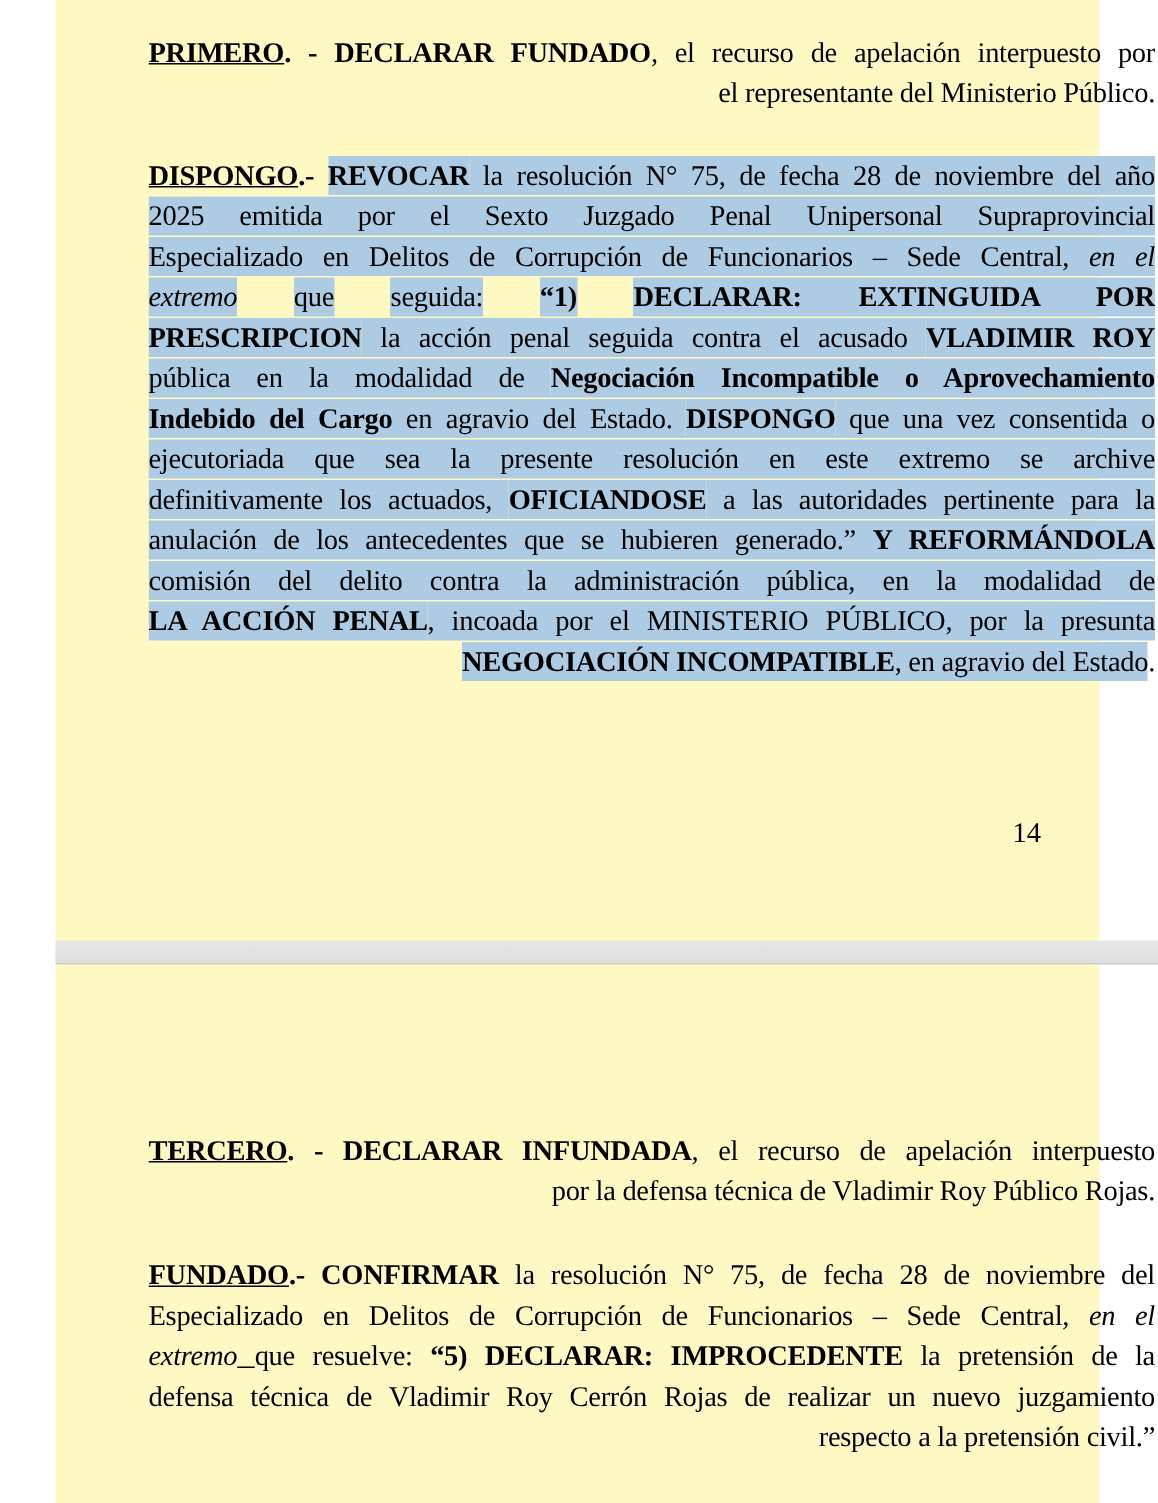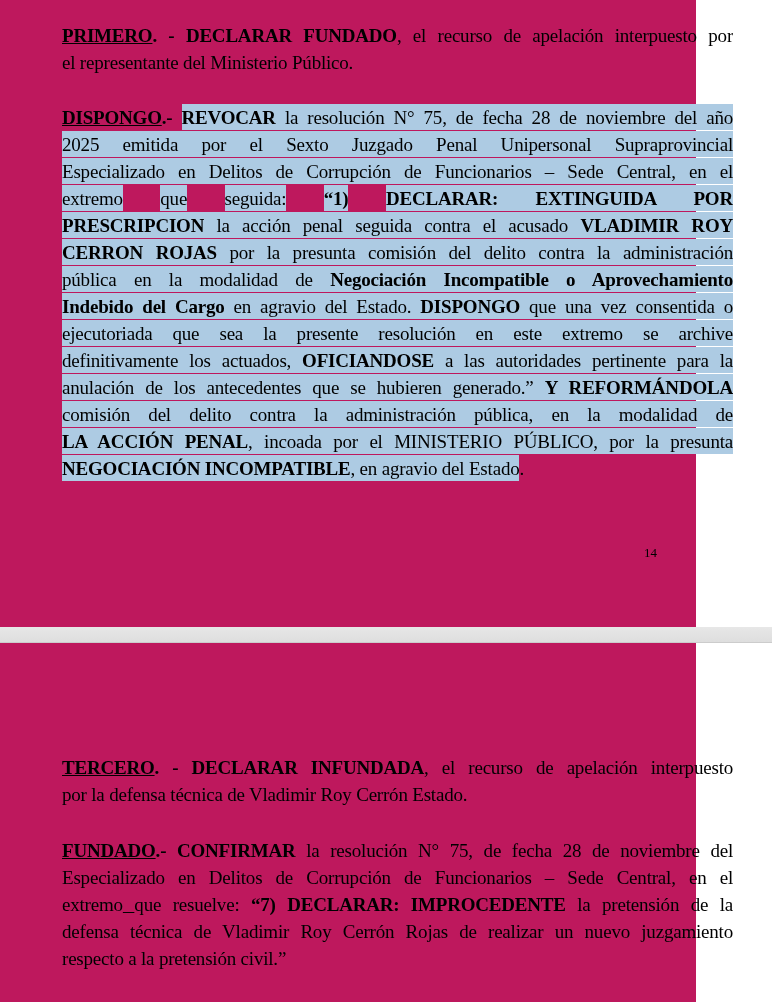--- a/index.html
+++ b/index.html
@@ -1,30 +1,30 @@
 <!DOCTYPE html>
 <html style="--hl: #adcbe3;"><head>
 <meta charset="utf-8">
 <style>
   html,body{margin:0;padding:0;background:#ffffff;}
   body{
     width:772px;height:1002px;overflow:hidden;
     font-family:"Liberation Serif","DejaVu Serif",serif;
     font-size:19px;color:#000;letter-spacing:-0.2px;
   }
-  .viewer{position:relative;width:696px;height:1002px;background:#be185d;}
+  .viewer{position:relative;width:696px;height:1002px;background:#fef9c3;margin-left:37px;}
   .para{position:absolute;left:62px;width:671px;}
-  .line{height:27px;line-height:27px;overflow:hidden;text-align:left;}
+  .line{height:27px;line-height:27px;overflow:hidden;text-align:right;}
   .line.j{text-align:justify;}
   .line.j::after{content:"";display:inline-block;width:100%;height:0;vertical-align:top;}
   .b{font-weight:bold;}
-  .i{}
+  .i{font-style:italic;}
   .u{text-decoration:underline;}
   .hl{background:var(--hl,#adcbe3);padding:16px 0 2px;}
-  .pageno{position:absolute;top:545px;right:39px;font-size:13px;letter-spacing:0;}
+  .pageno{position:absolute;top:545px;right:39px;font-size:19px;letter-spacing:0;}
   .separator{
     position:absolute;top:627px;left:0;width:772px;height:15px;
     background:linear-gradient(#e7e7e7,#dedede);
     border-bottom:1px solid #cccccc;
   }
 </style>
 </head>
 <body>
 
 <div class="viewer">
@@ -33,42 +33,41 @@
     <div class="para" style="top:22px">
         <div class="line j"><span class="b u">PRIMERO</span><span class="b">. - </span><span class="b">DECLARAR FUNDADO</span><span>, el recurso de apelación interpuesto por</span></div>
         <div class="line"><span>el representante del Ministerio Público.</span></div>
       </div>
     <div class="para" style="top:104px">
         <div class="line j"><span class="b u">DISPONGO</span><span class="b">.- </span><span class="b hl">REVOCAR</span><span class="hl"> la resolución N° 75, de fecha 28 de noviembre del año</span></div>
         <div class="line j"><span class="hl">2025 emitida por el Sexto Juzgado Penal Unipersonal Supraprovincial</span></div>
         <div class="line j"><span class="hl">Especializado en Delitos de Corrupción de Funcionarios – Sede Central, </span><span class="i hl">en el</span></div>
         <div class="line j"><span class="i hl">extremo</span><span> </span><span class="hl">que</span><span> </span><span class="hl">seguida:</span><span> </span><span class="b hl">“1)</span><span> </span><span class="b hl">DECLARAR: EXTINGUIDA POR</span></div>
         <div class="line j"><span class="b hl">PRESCRIPCION</span><span class="hl"> la acción penal seguida contra el acusado </span><span class="b hl">VLADIMIR ROY</span></div>
-        <div class="line j"><span class="b hl">CERRON ROJAS</span><span class="hl"> por la presunta comisión del delito contra la administración</span></div>
         <div class="line j"><span class="hl">pública en la modalidad de </span><span class="b hl">Negociación Incompatible o Aprovechamiento</span></div>
         <div class="line j"><span class="b hl">Indebido del Cargo</span><span class="hl"> en agravio del Estado. </span><span class="b hl">DISPONGO</span><span class="hl"> que una vez consentida o</span></div>
         <div class="line j"><span class="hl">ejecutoriada que sea la presente resolución en este extremo se archive</span></div>
         <div class="line j"><span class="hl">definitivamente los actuados, </span><span class="b hl">OFICIANDOSE</span><span class="hl"> a las autoridades pertinente para la</span></div>
         <div class="line j"><span class="hl">anulación de los antecedentes que se hubieren generado.” </span><span class="b hl">Y REFORMÁNDOLA</span></div>
         <div class="line j"><span class="hl">comisión del delito contra la administración pública, en la modalidad de</span></div>
         <div class="line j"><span class="b hl">LA ACCIÓN PENAL</span><span class="hl">, incoada por el MINISTERIO PÚBLICO, por la presunta</span></div>
         <div class="line"><span class="b hl">NEGOCIACIÓN INCOMPATIBLE</span><span class="hl">, en agravio del Estado</span><span>.</span></div>
       </div>
     <div class="pageno">14</div>
   </div>
 
   <div class="separator"></div>
 
   <div>
     <div class="para" style="top:754px">
         <div class="line j"><span class="b u">TERCERO</span><span class="b">. - </span><span class="b">DECLARAR INFUNDADA</span><span>, el recurso de apelación interpuesto</span></div>
-        <div class="line"><span>por la defensa técnica de Vladimir Roy Cerrón Estado.</span></div>
+        <div class="line"><span>por la defensa técnica de Vladimir Roy Público Rojas.</span></div>
       </div>
     <div class="para" style="top:837px">
         <div class="line j"><span class="b u">FUNDADO</span><span class="b">.- </span><span class="b">CONFIRMAR</span><span> la resolución N° 75, de fecha 28 de noviembre del</span></div>
         <div class="line j"><span>Especializado en Delitos de Corrupción de Funcionarios – Sede Central, </span><span class="i">en el</span></div>
-        <div class="line j"><span class="i">extremo</span><span class="u"> </span><span>que resuelve: </span><span class="b">“7) DECLARAR: IMPROCEDENTE</span><span> la pretensión de la</span></div>
+        <div class="line j"><span class="i">extremo</span><span class="u"> </span><span>que resuelve: </span><span class="b">“5) DECLARAR: IMPROCEDENTE</span><span> la pretensión de la</span></div>
         <div class="line j"><span>defensa técnica de Vladimir Roy Cerrón Rojas de realizar un nuevo juzgamiento</span></div>
         <div class="line"><span>respecto a la pretensión civil.”</span></div>
       </div>
   </div>
 
 </div>
 
 </body></html>

